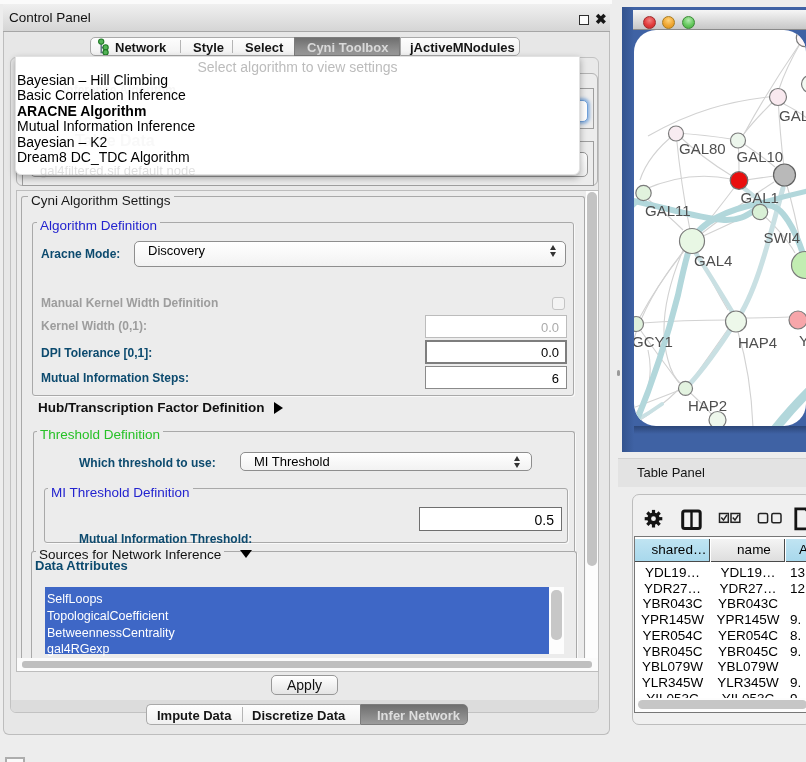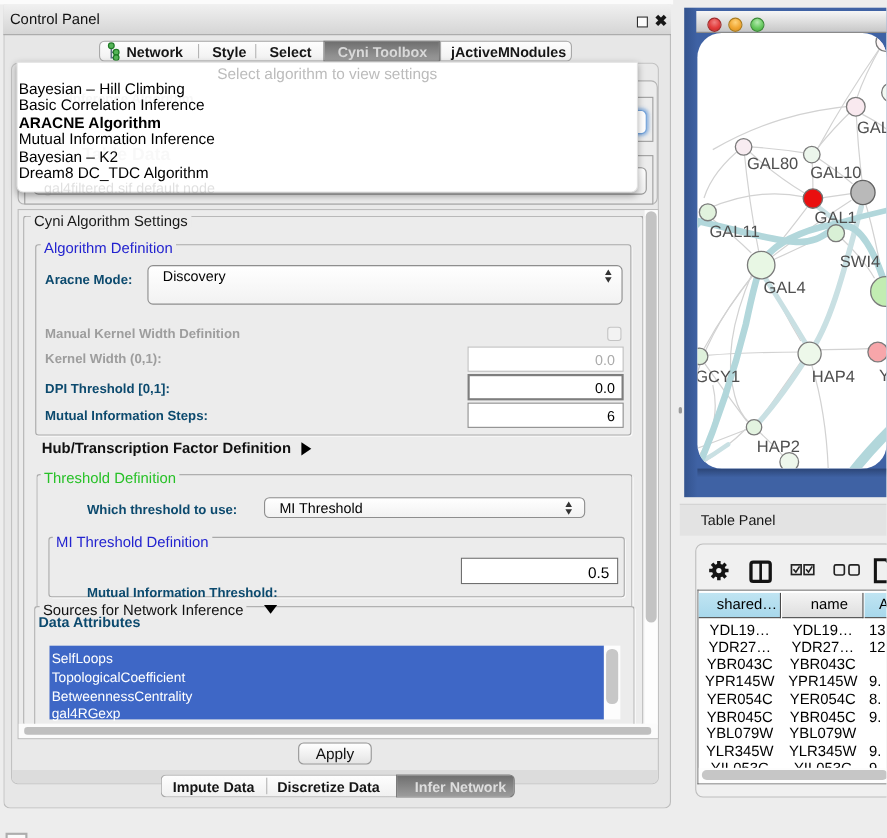--- a/index.html
+++ b/index.html
@@ -44,36 +44,36 @@
 
 <div id="settings" class="abs" style="left:0;top:0;width:806px;height:762px;">
 
   <div class="grp" style="left:21px;top:196px;width:564px;height:462px;border-radius:3px 3px 0 0;border-bottom:none;"></div>
   <div class="grplbl" style="left:28px;top:194px;color:#1a1a1a;">Cyni Algorithm Settings</div>
 
   <div class="grp" style="left:32px;top:222px;width:542px;height:174px;"></div>
   <div class="grplbl" style="left:37px;top:219px;color:#2323cf;">Algorithm Definition</div>
 
   <div class="flbl" style="left:41px;top:247px;">Aracne Mode:</div>
-  <div class="combo" style="left:134px;top:241px;width:432px;height:36px;">
+  <div class="combo" style="left:134px;top:241px;width:432px;height:26px;">
       <span class="ct" style="left:13px;">Discovery</span>
     <div class="arrows" style="right:7px;top:3px;">
         <div class="up"></div>
         <div class="dn"></div>
       </div>
     </div>
 
 
   <div class="flbl" style="left:41px;top:296px;color:#9d9d9d;">Manual Kernel Width Definition</div>
   <div class="abs" style="left:552px;top:297px;width:13px;height:13px;border:1px solid #c4c4c4;border-radius:3px;background:#f3f3f3;"></div>
 
   <div class="flbl" style="left:41px;top:319px;color:#9d9d9d;">Kernel Width (0,1):</div>
   <div class="tfield" style="left:425px;top:315px;width:142px;height:23px;border:1px solid #bcbcbc;color:#ababab;padding:4px 7px 0 0;">0.0</div>
 
-  <div class="flbl" style="left:41px;top:346px;">DPI Threshold [0,1]:</div>
+  <div class="flbl" style="left:41px;top:346px;">DPI Tolerance [0,1]:</div>
   <div class="tfield" style="left:425px;top:340px;width:142px;height:24px;border:2px solid #7e7e7e;color:#000;padding:3px 6px 0 0;">0.0</div>
 
   <div class="flbl" style="left:41px;top:371px;">Mutual Information Steps:</div>
   <div class="tfield" style="left:425px;top:366px;width:142px;height:23px;border:1px solid #8a8a8a;color:#000;padding:4px 7px 0 0;">6</div>
 
   <div class="abs" style="left:38px;top:400px;font-size:13.5px;font-weight:bold;color:#111;">Hub/Transcription Factor Definition</div>
   <div class="abs" style="left:274px;top:402px;width:0;height:0;border-top:6px solid transparent;border-bottom:6px solid transparent;border-left:9px solid #000;"></div>
 
   <div class="grp" style="left:33px;top:431px;width:542px;height:120px;border-bottom:none;border-radius:3px 3px 0 0;"></div>
   <div class="grplbl" style="left:37px;top:428px;color:#27c127;">Threshold Definition</div>

